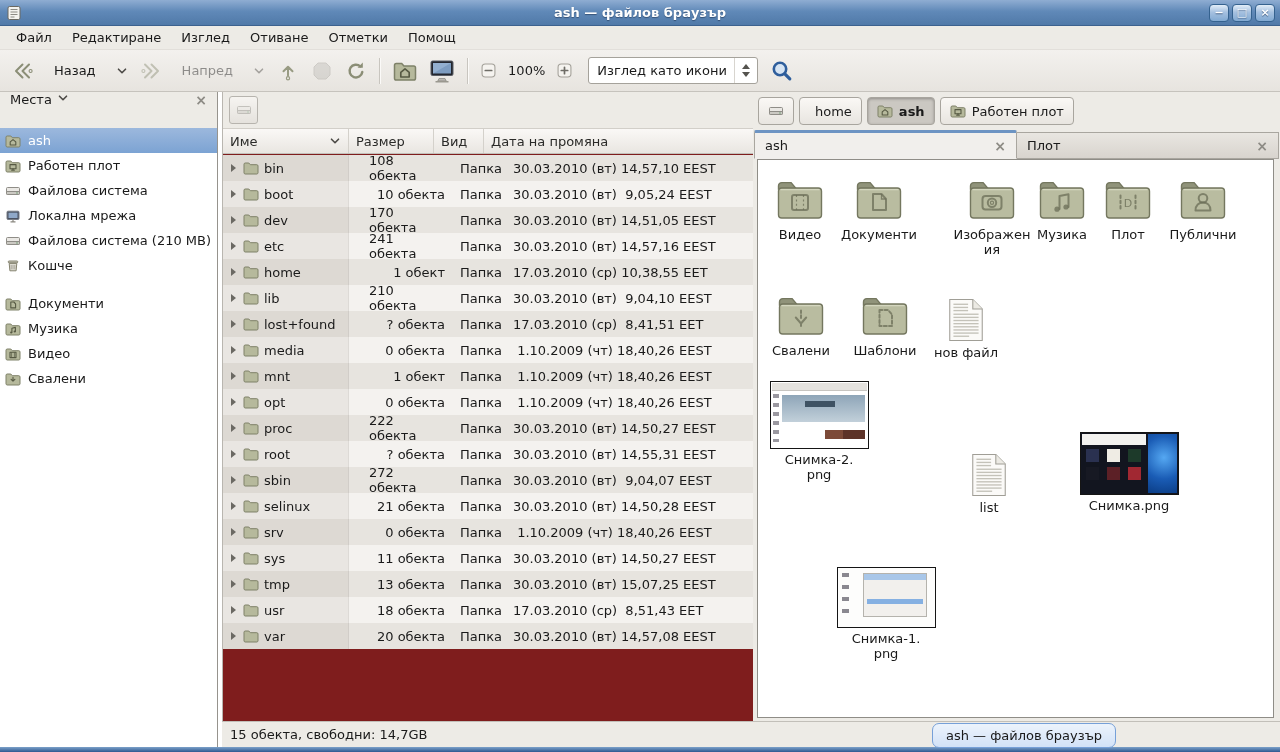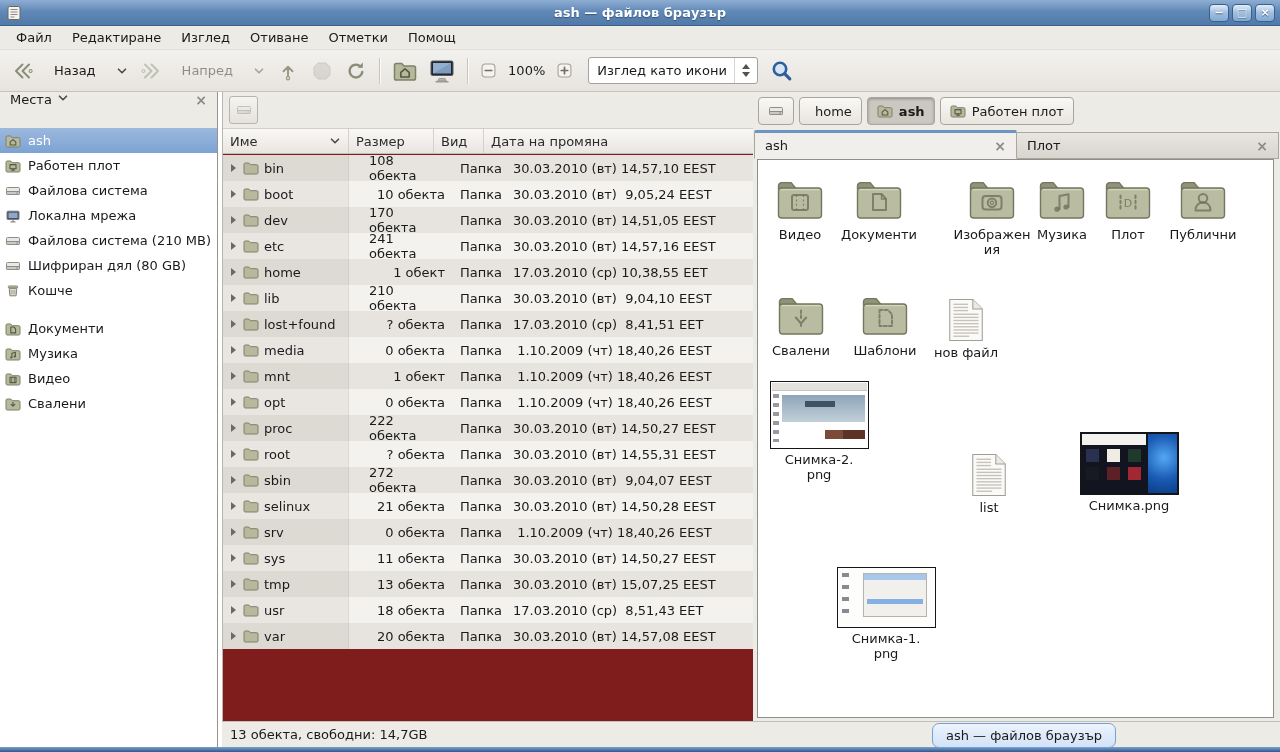--- a/index.html
+++ b/index.html
@@ -322,30 +322,20 @@
       <div class="sb-item kind-drive-icon">
         <span class="ico">
           <svg width="16" height="16" viewBox="0 0 16 16">
             <rect x="1.5" y="4.5" width="13" height="7" rx="1" fill="#eae8e4" stroke="#8f8d87"></rect>
             <path d="M1.5 8.5h13v2c0 .6-.4 1-1 1h-11c-.6 0-1-.4-1-1z" fill="#cbc9c3" stroke="#8f8d87"></path>
             <circle cx="12" cy="10" r=".9" fill="#8fae8f"></circle>
           </svg>
         </span>
         <span class="sb-label">Файлова система (210 MB)</span>
       </div>
-      <div class="sb-item kind-drive-icon">
-        <span class="ico">
-          <svg width="16" height="16" viewBox="0 0 16 16">
-            <rect x="1.5" y="4.5" width="13" height="7" rx="1" fill="#eae8e4" stroke="#8f8d87"></rect>
-            <path d="M1.5 8.5h13v2c0 .6-.4 1-1 1h-11c-.6 0-1-.4-1-1z" fill="#cbc9c3" stroke="#8f8d87"></path>
-            <circle cx="12" cy="10" r=".9" fill="#8fae8f"></circle>
-          </svg>
-        </span>
-        <span class="sb-label">Шифриран дял (80 GB)</span>
-      </div>
       <div class="sb-item kind-trash-icon">
         <span class="ico">
           <svg width="16" height="16" viewBox="0 0 16 16">
             <rect x="3.2" y="3" width="9.6" height="1.8" rx=".9" fill="#c9c7bb" stroke="#85836f"></rect>
             <path d="M4.2 5.4h7.6l-.7 7.4H4.9z" fill="#dddbd1" stroke="#85836f"></path>
             <path d="M6.2 7v4.3M8 7v4.3M9.8 7v4.3" stroke="#a5a397" stroke-width=".9"></path>
           </svg>
         </span>
         <span class="sb-label">Кошче</span>
       </div>
@@ -916,18 +906,18 @@
             <i class="sel"></i>
           </div>
         </span>
         <span class="iv-label">Снимка-1.
 png</span>
       </div>
     </div>
 </div>
 
 <div class="statusbar">
-  <span>13 обекта, свободни: 14,7GB</span>
+  <span>15 обекта, свободни: 14,7GB</span>
 </div>
 <div class="tooltip">
   <span>ash — файлов браузър</span>
 </div>
 <div class="bottom-strip"></div>
 
 </body></html>

